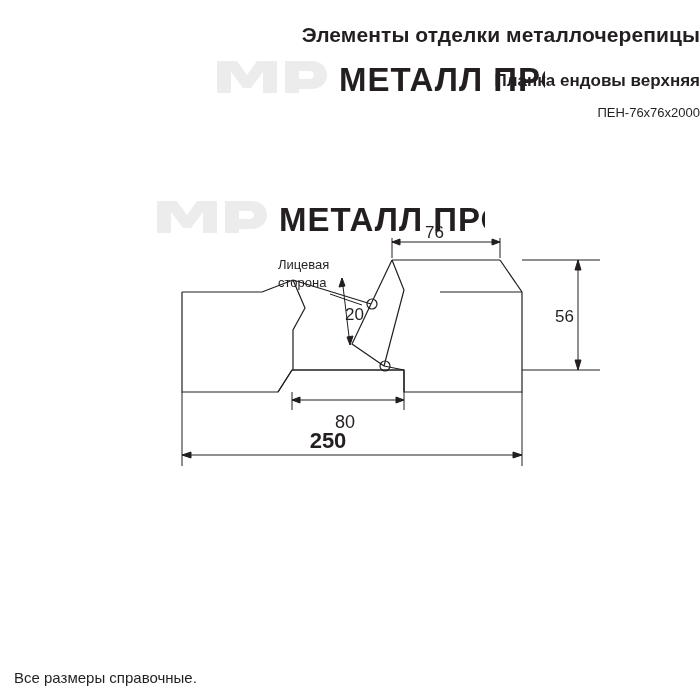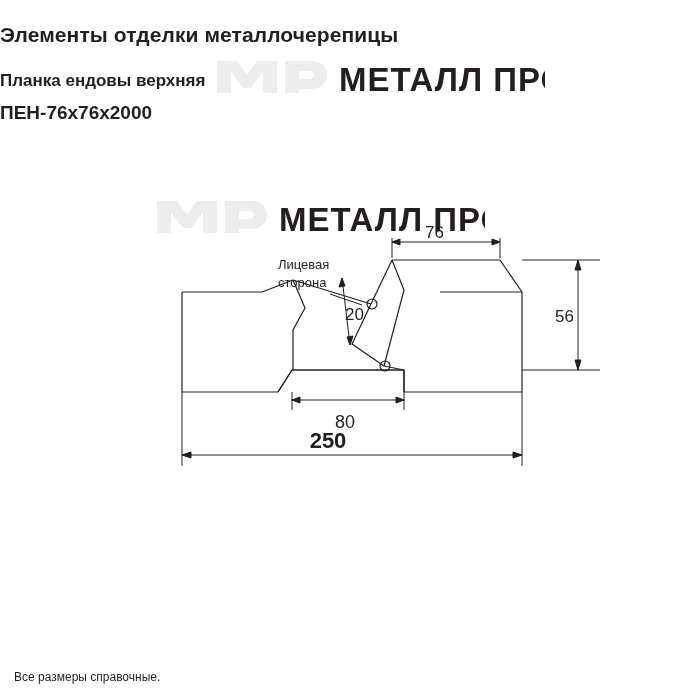--- a/index.html
+++ b/index.html
@@ -18,39 +18,39 @@
   .page {
     position: relative;
     width: 700px;
     height: 700px;
   }
   .title-block {
     position: absolute;
     top: 22px;
     left: 0;
     width: 700px;
-    text-align: left;
+    text-align: right;
   }
   .main-title {
     font-size: 21px;
     font-weight: bold;
     letter-spacing: 0.1px;
     margin: 0;
     line-height: 26px;
   }
   .sub-title {
     font-size: 17px;
     font-weight: bold;
     margin: 0;
     margin-top: 22px;
     line-height: 22px;
   }
   .code-title {
-    font-size: 19px;
-    font-weight: bold;
+    font-size: 13px;
+    font-weight: normal;
     margin: 0;
     margin-top: 10px;
     line-height: 22px;
   }
   .drawing-area {
     position: absolute;
     top: 170px;
     left: 0;
     width: 700px;
     height: 400px;
@@ -59,21 +59,21 @@
     position: absolute;
     pointer-events: none;
     opacity: 1;
   }
   .wm1 { top: 45px; left: 215px; }
   .wm2 { top: 185px; left: 155px; }
   .footer {
     position: absolute;
     left: 14px;
     bottom: 14px;
-    font-size: 12px;
+    font-size: 15px;
     line-height: 17px;
     color: #231f20;
   }
   .footer div { white-space: nowrap; }
   svg { display: block; }
   text { font-family: "Liberation Sans", sans-serif; fill: #231f20; }
 </style>
 </head>
 <body>
 

